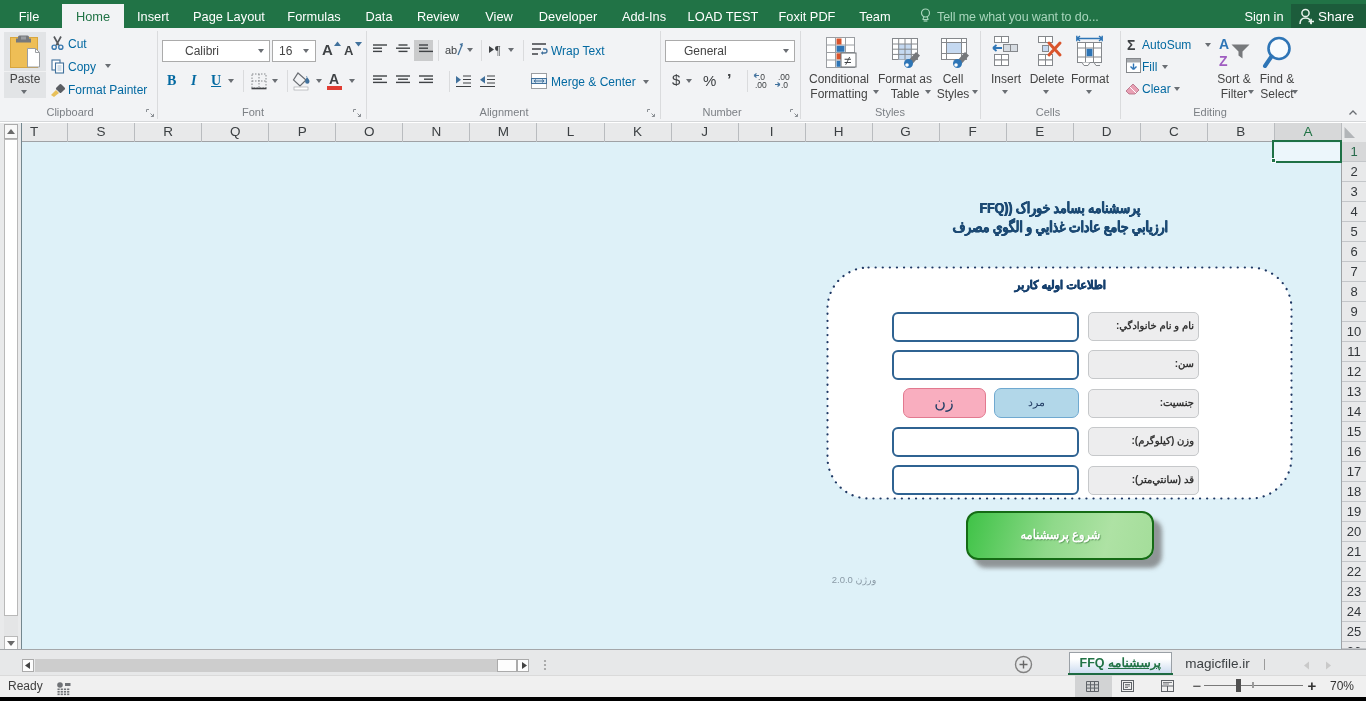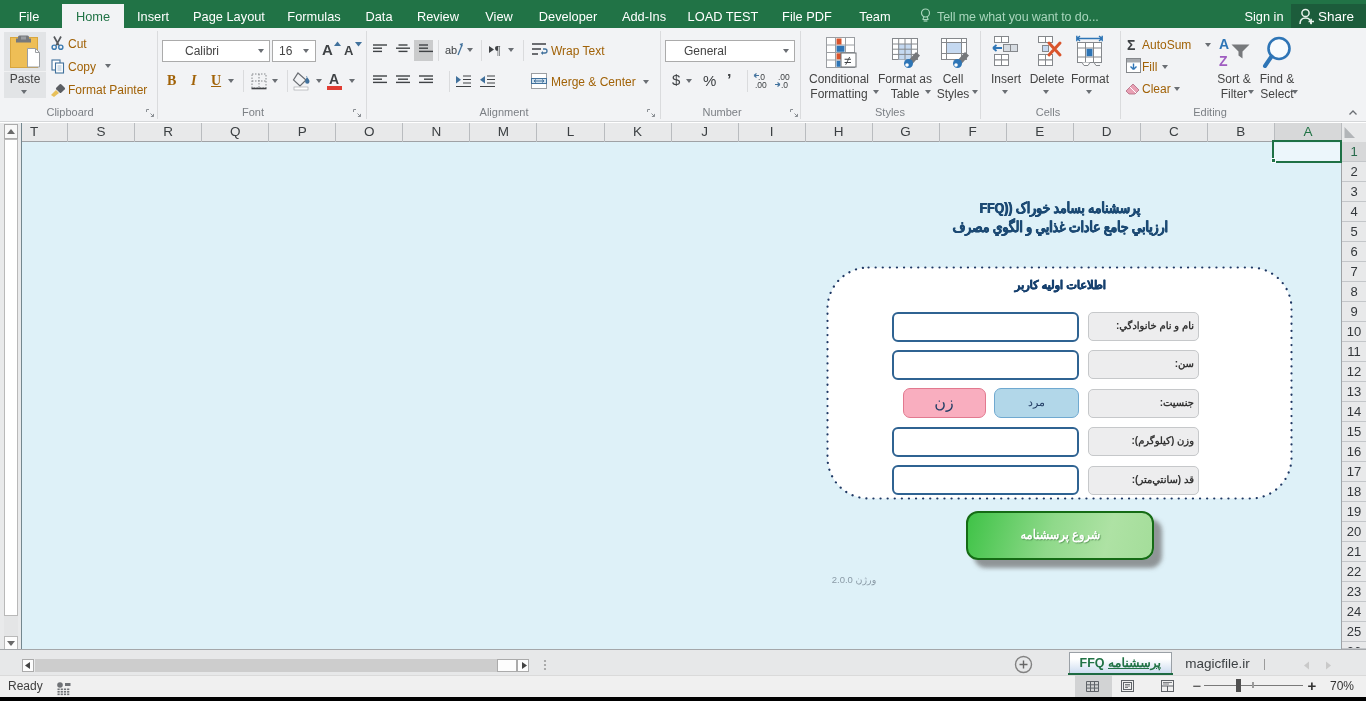--- a/index.html
+++ b/index.html
@@ -1,20 +1,20 @@
 <!DOCTYPE html>
 <html><head>
 <meta charset="utf-8">
 <style>
 *{margin:0;padding:0;box-sizing:border-box}
 html,body{width:1366px;height:701px;overflow:hidden;font-family:"Liberation Sans",sans-serif;background:#fff}
 #stage{position:relative;width:1366px;height:701px}
 .abs{position:absolute}
 .tabtxt{position:absolute;top:0;height:28px;line-height:34px;color:#fff;font-size:12.8px;text-align:center;white-space:nowrap;transform:translateX(-50%)}
-.rtext{position:absolute;font-size:12px;color:#a16207;white-space:nowrap}
+.rtext{position:absolute;font-size:12px;color:#0369a1;white-space:nowrap}
 .rtext2{position:absolute;font-size:12px;color:#444;white-space:nowrap;text-align:center;line-height:14.5px;transform:translateX(-50%)}
 .gsep{position:absolute;width:1px;background:#dadbdd}
 .glabel{position:absolute;top:106px;font-size:11px;color:#7b7f84;text-align:center;white-space:nowrap;transform:translateX(-50%)}
 .combo{position:absolute;background:#fff;border:1px solid #ababab;font-size:12px;color:#444}
 .caret{position:absolute;width:0;height:0;border-left:3.5px solid transparent;border-right:3.5px solid transparent;border-top:4px solid #6a6e73}
 .ch{position:absolute;top:123px;height:18.5px;border-left:1px solid #b9bcbf;color:#3c4043;font-size:13.5px;text-align:center;line-height:18.5px}
 .rtl{direction:rtl;unicode-bidi:embed}
 .lbl{position:absolute;left:1088px;width:111px;height:29px;background:#ededee;border:1px solid #c6c8ca;border-radius:5px;direction:rtl;font-size:10px;font-weight:bold;color:#333;line-height:26px;padding-right:4px}
 .inp{position:absolute;left:892px;width:187px;height:30px;background:#fff;border:2px solid #2f6392;border-radius:6px}
 svg{position:absolute;overflow:visible}
@@ -28,21 +28,21 @@
 <div class="tabtxt" style="left:29px">File</div>
 <div class="tabtxt" style="left:153px">Insert</div>
 <div class="tabtxt" style="left:229px">Page Layout</div>
 <div class="tabtxt" style="left:314px">Formulas</div>
 <div class="tabtxt" style="left:379px">Data</div>
 <div class="tabtxt" style="left:438px">Review</div>
 <div class="tabtxt" style="left:499px">View</div>
 <div class="tabtxt" style="left:568px">Developer</div>
 <div class="tabtxt" style="left:644px">Add-Ins</div>
 <div class="tabtxt" style="left:723px">LOAD TEST</div>
-<div class="tabtxt" style="left:807px">File PDF</div>
+<div class="tabtxt" style="left:807px">Foxit PDF</div>
 <div class="tabtxt" style="left:875px">Team</div>
 <div class="tabtxt" style="left:1264px">Sign in</div>
 <div class="abs" style="left:937px;top:0;height:28px;line-height:34px;color:#a8d5bc;font-size:12.5px;letter-spacing:-0.1px;white-space:nowrap">Tell me what you want to do...</div>
 <svg style="left:920px;top:8px" width="11" height="15" viewBox="0 0 11 15">
 <circle cx="5.5" cy="5" r="4" fill="none" stroke="#a8d5bc" stroke-width="1.2"></circle>
 <path d="M3.8 8.5 c0 1.5-.8 2-.8 3 h5 c0-1-.8-1.5-.8-3" fill="none" stroke="#a8d5bc" stroke-width="1.1"></path>
 <path d="M3.6 13 h3.8" stroke="#a8d5bc" stroke-width="1.2"></path>
 </svg>
 <div class="abs" style="left:1291px;top:4px;width:75px;height:24px;background:#1c5c3b"></div>
 <div class="abs" style="left:1318px;top:0;height:40px;line-height:34px;color:#fff;font-size:13.5px">Share</div>

